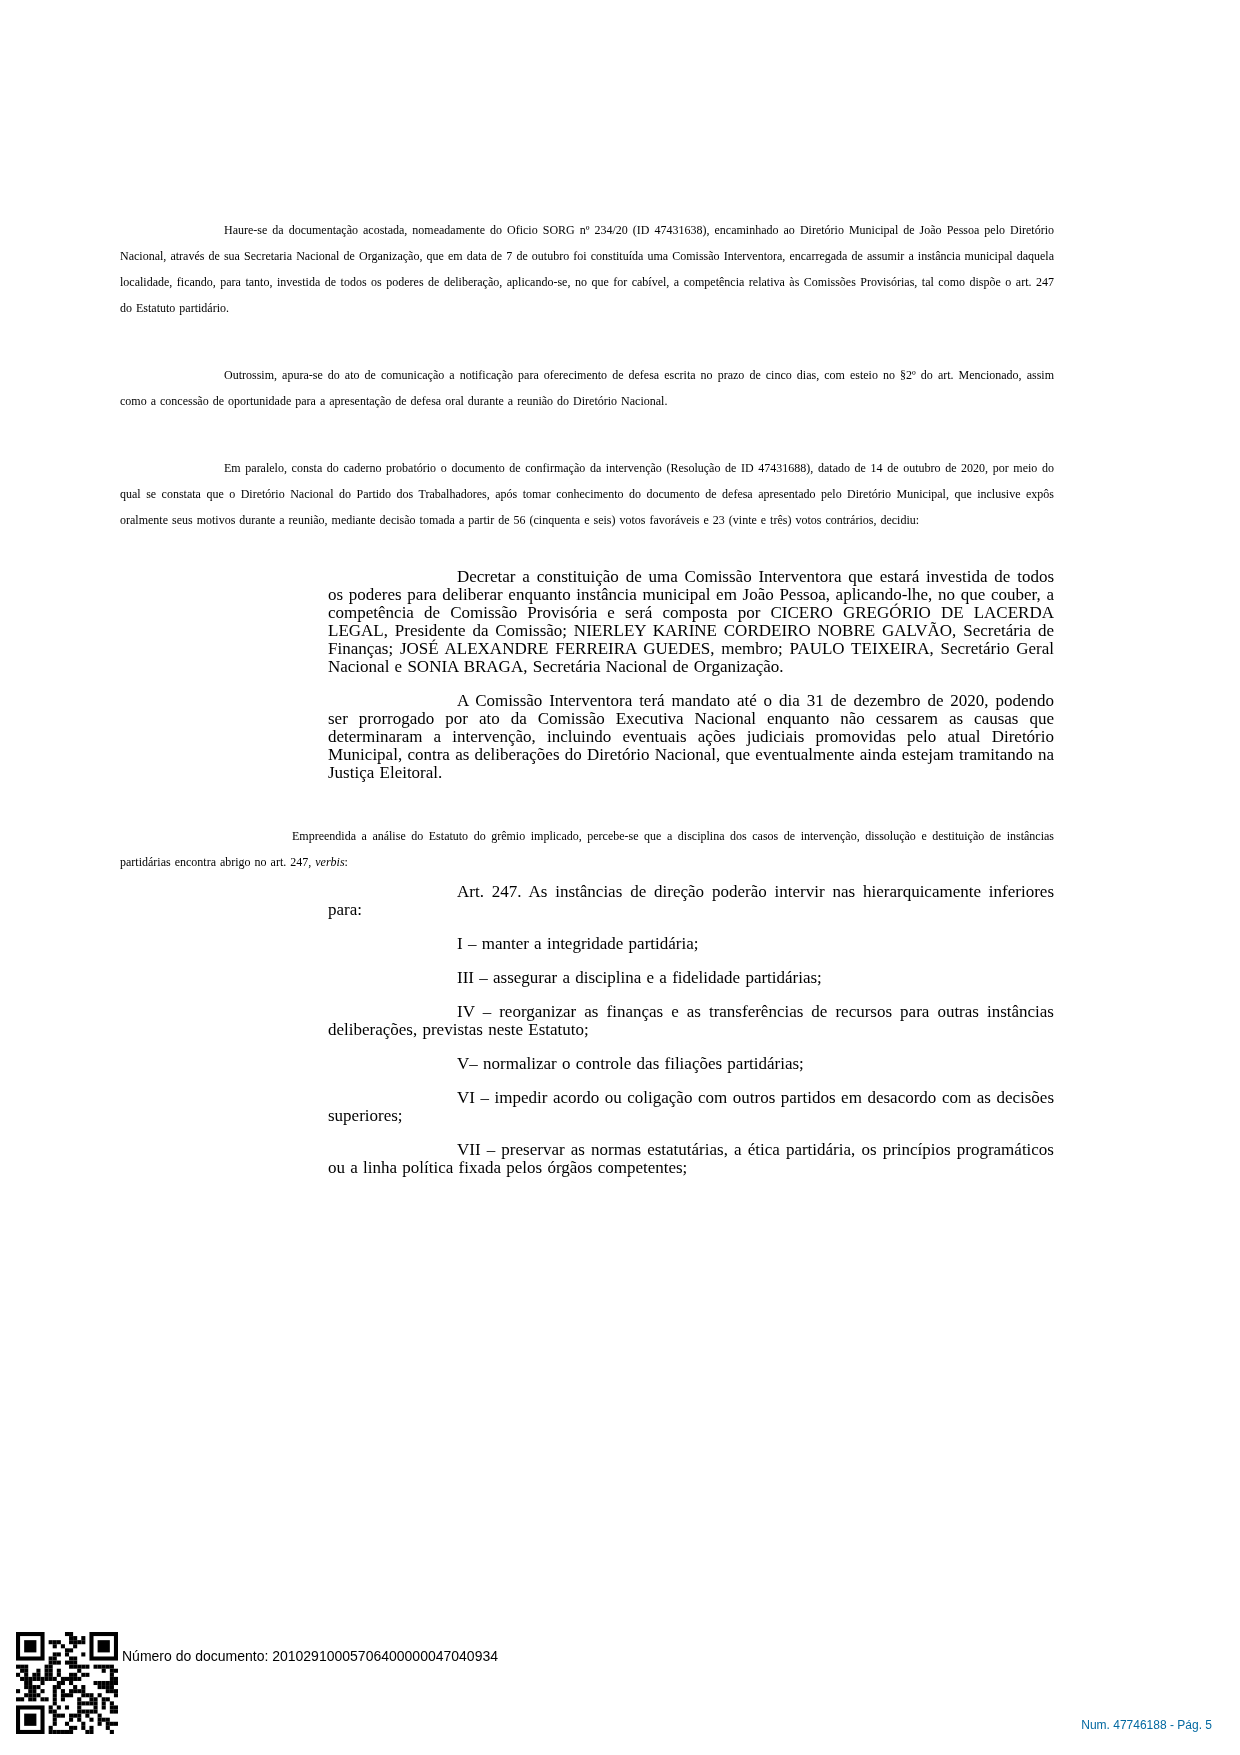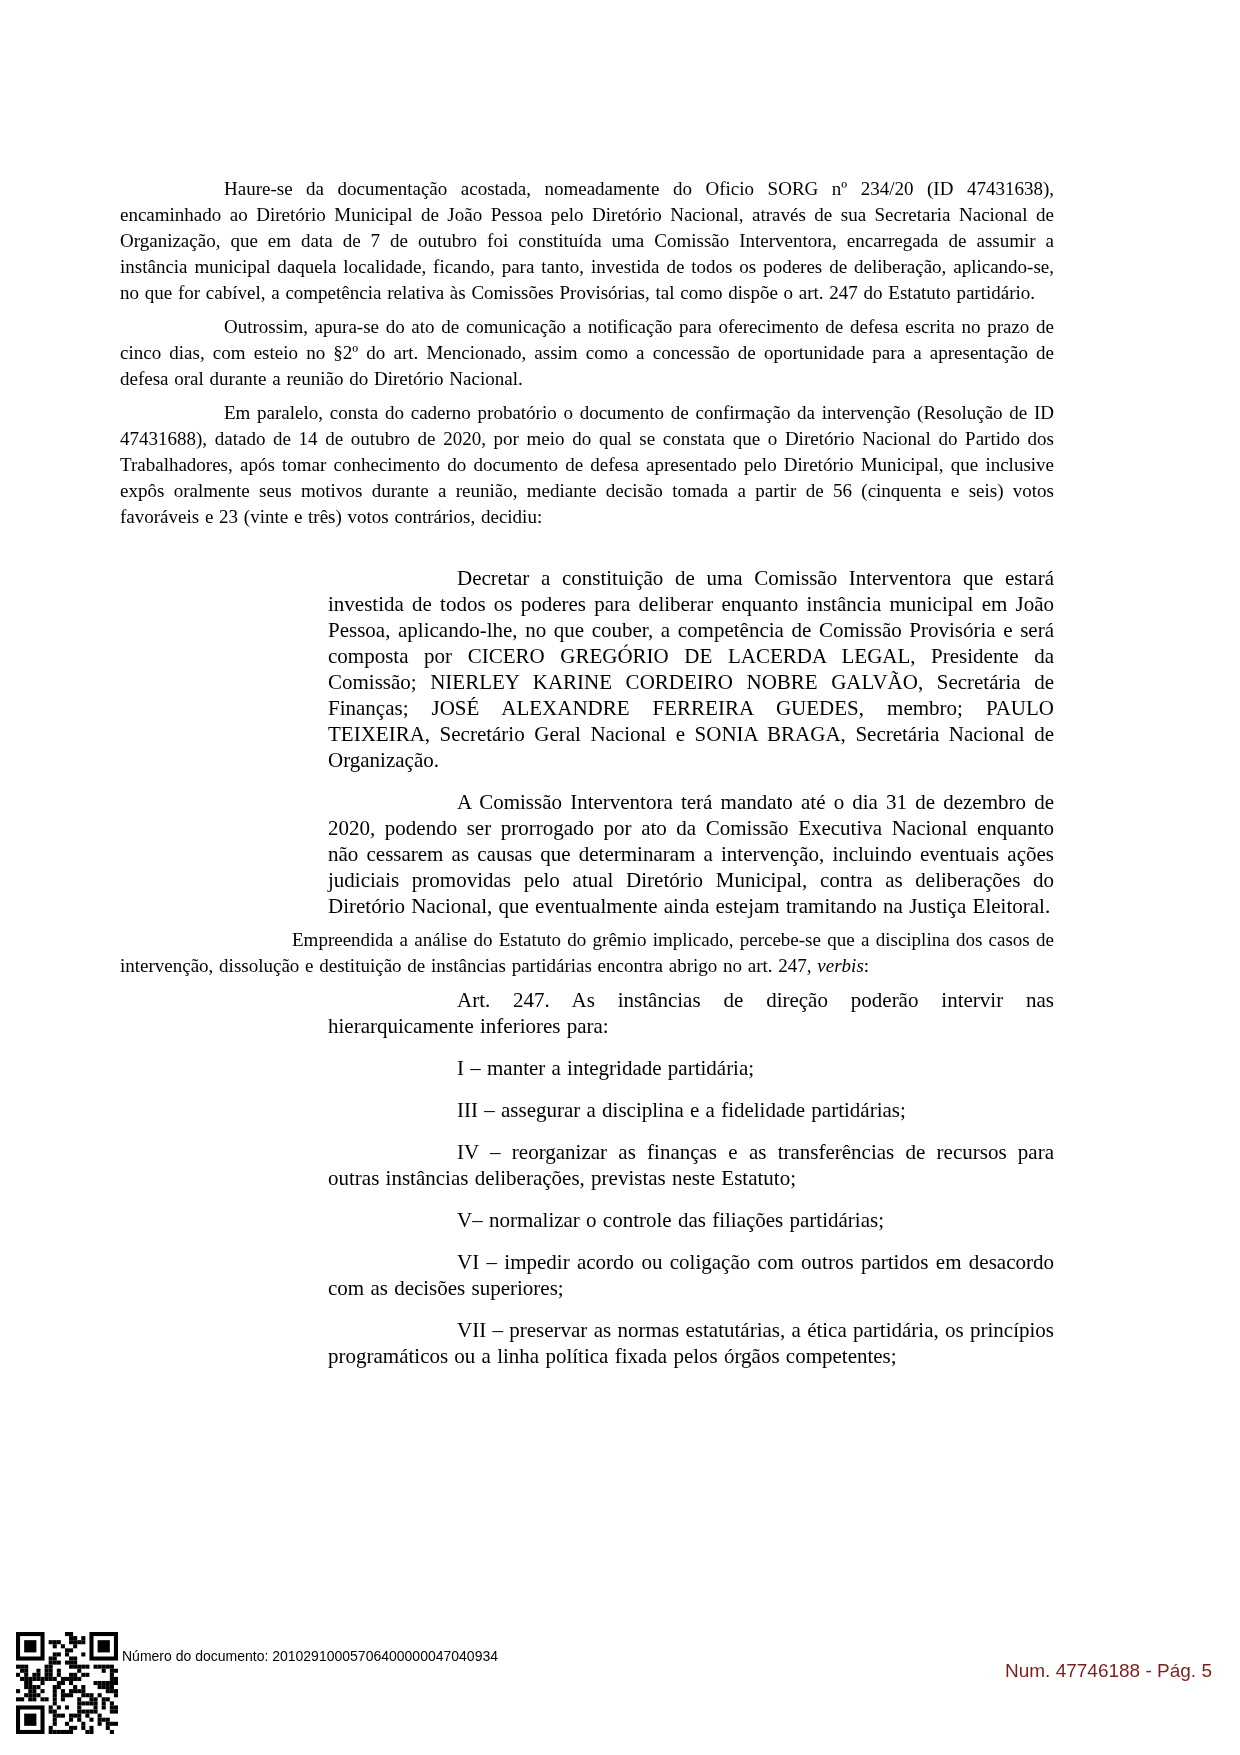--- a/index.html
+++ b/index.html
@@ -11,31 +11,32 @@
     font-family: "Liberation Serif", serif;
     overflow: hidden;
   }
   .content {
     position: absolute;
     left: 120px;
     top: 176px;
     width: 934px;
   }
   .para {
-    font-size: 19px;
+    font-size: 12px;
     line-height: 26px;
     text-align: justify;
     text-indent: 104px;
     margin-bottom: 8px;
     word-spacing: 1px;
+    margin-top: 41px;
   }
   .para.indent-lg { text-indent: 172px; }
   .quote {
-    font-size: 21px;
-    line-height: 26px;
+    font-size: 17px;
+    line-height: 18px;
     text-align: justify;
     text-indent: 129px;
     margin-left: 208px;
     margin-bottom: 16px;
     word-spacing: 1px;
   }
   .quote.gap-before { margin-top: 35px; }
   .quote.tight { margin-bottom: 8px; }
   .para em { font-style: italic; }
   .footer-qr {
@@ -51,24 +52,24 @@
     top: 1642px;
     font-family: "Liberation Sans", sans-serif;
     font-size: 14px;
     line-height: 28px;
     color: #000000;
     white-space: nowrap;
   }
   .page-ref {
     position: absolute;
     right: 28px;
-    top: 1660px;
+    top: 1718px;
     font-family: "Liberation Sans", sans-serif;
-    font-size: 19px;
-    color: #7f1d1d;
+    font-size: 12px;
+    color: #0369a1;
     white-space: nowrap;
   }
 </style>
 </head>
 <body>
 
 <div class="content">
   <p class="para">Haure-se da documentação acostada, nomeadamente do Oficio SORG nº 234/20 (ID 47431638), encaminhado ao Diretório Municipal de João Pessoa pelo Diretório Nacional, através de sua Secretaria Nacional de Organização, que em data de 7 de outubro foi constituída uma Comissão Interventora, encarregada de assumir a instância municipal daquela localidade, ficando, para tanto, investida de todos os poderes de deliberação, aplicando-se, no que for cabível, a competência relativa às Comissões Provisórias, tal como dispõe o art. 247 do Estatuto partidário.</p>
   <p class="para">Outrossim, apura-se do ato de comunicação a notificação para oferecimento de defesa escrita no prazo de cinco dias, com esteio no §2º do art. Mencionado, assim como a concessão de oportunidade para a apresentação de defesa oral durante a reunião do Diretório Nacional.</p>
   <p class="para">Em paralelo, consta do caderno probatório o documento de confirmação da intervenção (Resolução de ID 47431688), datado de 14 de outubro de 2020, por meio do qual se constata que o Diretório Nacional do Partido dos Trabalhadores, após tomar conhecimento do documento de defesa apresentado pelo Diretório Municipal, que inclusive expôs oralmente seus motivos durante a reunião, mediante decisão tomada a partir de 56 (cinquenta e seis) votos favoráveis e 23 (vinte e três) votos contrários, decidiu:</p>

